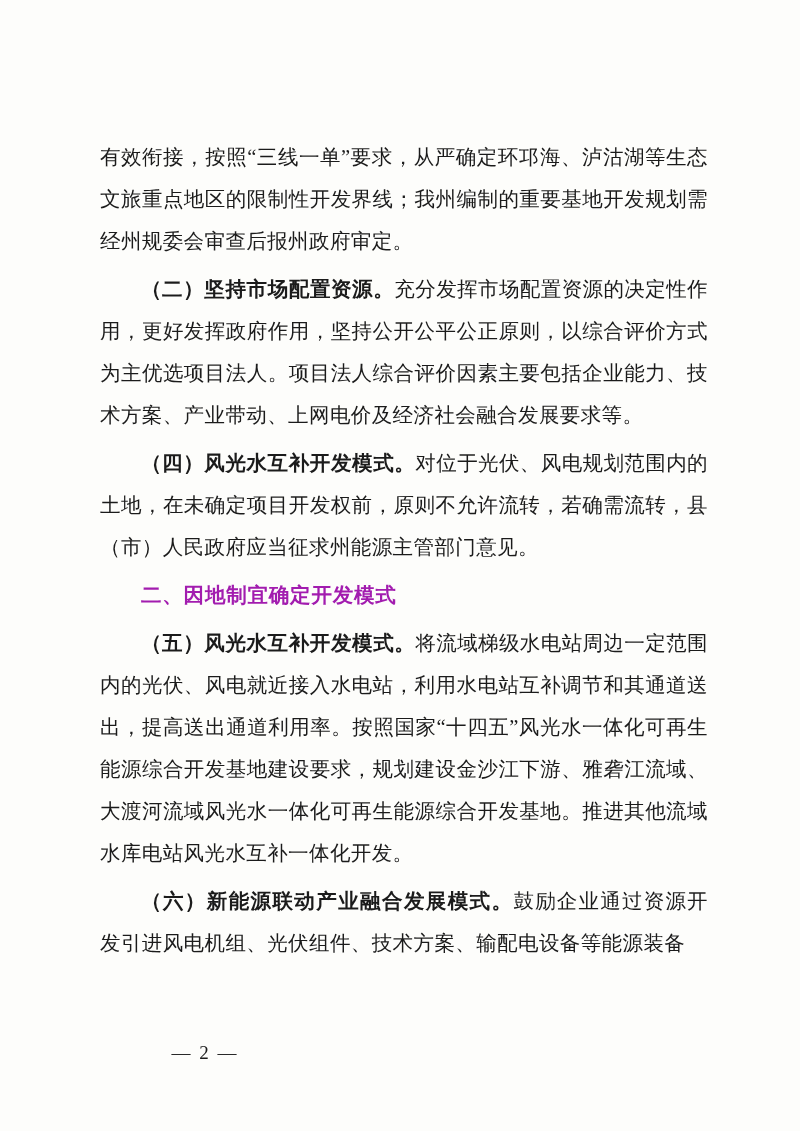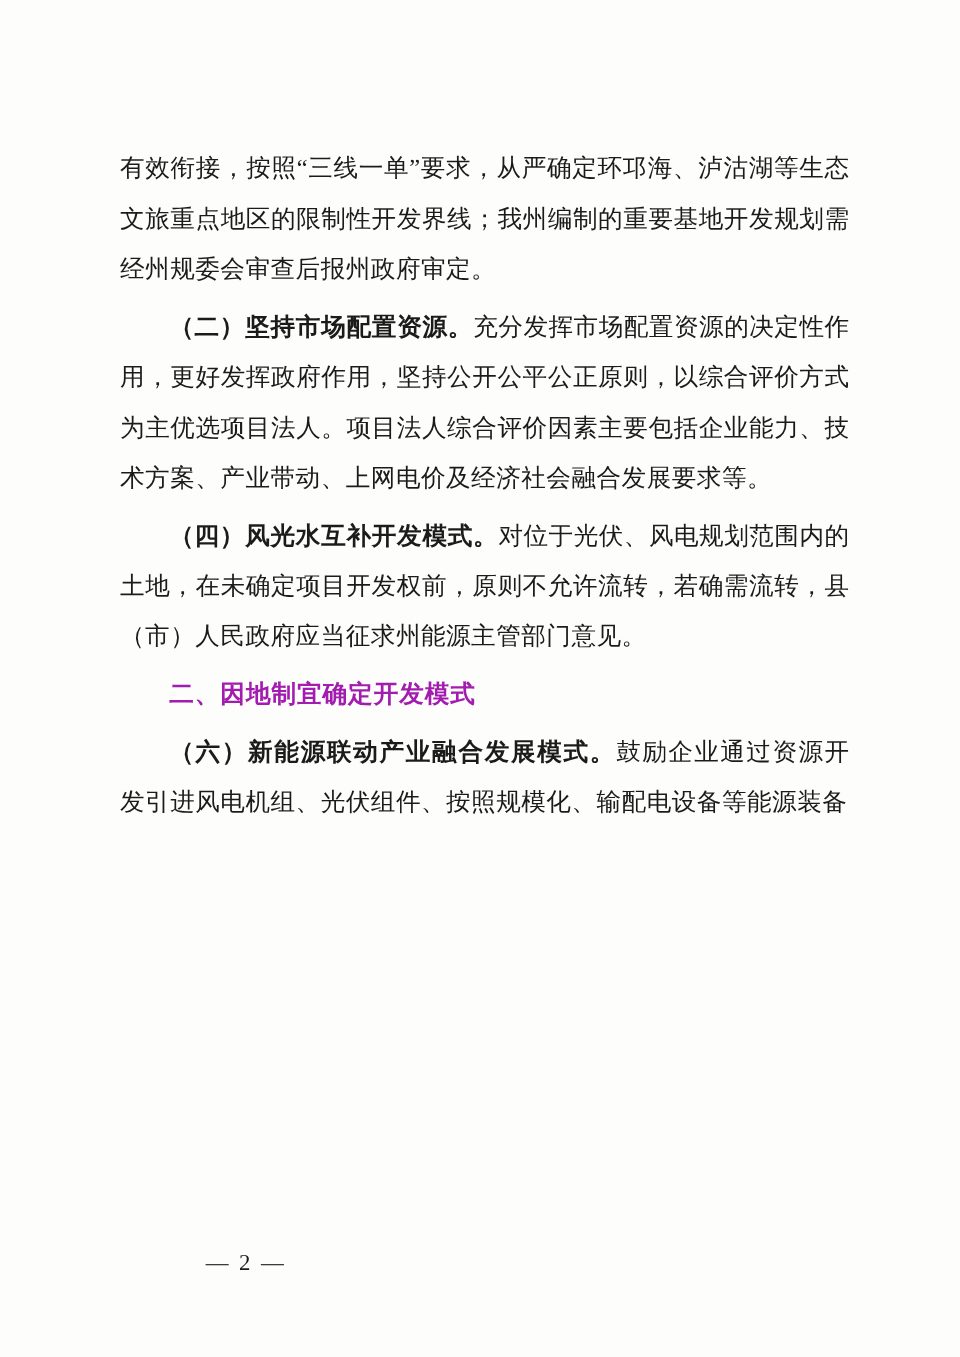--- a/index.html
+++ b/index.html
@@ -13,21 +13,21 @@
   .page {
     position: relative;
     width: 800px;
     height: 1131px;
     background: #fdfdfb;
     overflow: hidden;
   }
   .doc-body {
     position: absolute;
     left: 100px;
-    top: 120px;
+    top: 136px;
     width: 608px;
   }
   p.para {
     margin: 0 0 6px 0;
     font-size: 20.5px;
     line-height: 42px;
     color: #1b1b1b;
     text-align: justify;
     text-justify: inter-ideograph;
     letter-spacing: 0.4px;
@@ -81,23 +81,26 @@
       <span class="bold-lead">（二）坚持市场配置资源。</span><span>充分发挥市场配置资源的决定性作用，更好发挥政府作用，坚持公开公平公正原则，以综合评价方式为主优选项目法人。项目法人综合评价因素主要包括企业能力、技术方案、产业带动、上网电价及经济社会融合发展要求等。</span>
     </p>
 
 
     <p class="para indent">
       <span class="bold-lead">（四）风光水互补开发模式。</span><span>对位于光伏、风电规划范围内的土地，在未确定项目开发权前，原则不允许流转，若确需流转，县（市）人民政府应当征求州能源主管部门意见。</span>
     </p>
 
     <p class="heading">二、因地制宜确定开发模式</p>
 
+    <p class="para indent">
+      <span class="bold-lead">（五）风光水互补开发模式。</span><span>将流域梯级水电站周边一定范围内的光伏、风电就近接入水电站，利用水电站互补调节和其通道送出，提高送出通道利用率。按照国家“十四五”风光水一体化可再生能源综合开发基地建设要求，规划建设金沙江下游、雅砻江流域、大渡河流域风光水一体化可再生能源综合开发基地。推进其他流域水库电站风光水互补一体化开发。</span>
+    </p>
 
     <p class="para indent">
-      <span class="bold-lead">（六）新能源联动产业融合发展模式。</span><span>鼓励企业通过资源开发引进风电机组、光伏组件、按照规模化、输配电设备等能源装备</span>
+      <span class="bold-lead">（六）新能源联动产业融合发展模式。</span><span>鼓励企业通过资源开发引进风电机组、光伏组件、技术方案、输配电设备等能源装备</span>
     </p>
 
   </div>
 
   <div class="page-number">
     <span class="pn-inner">— 2 —</span>
   </div>
 
 </div>
 

